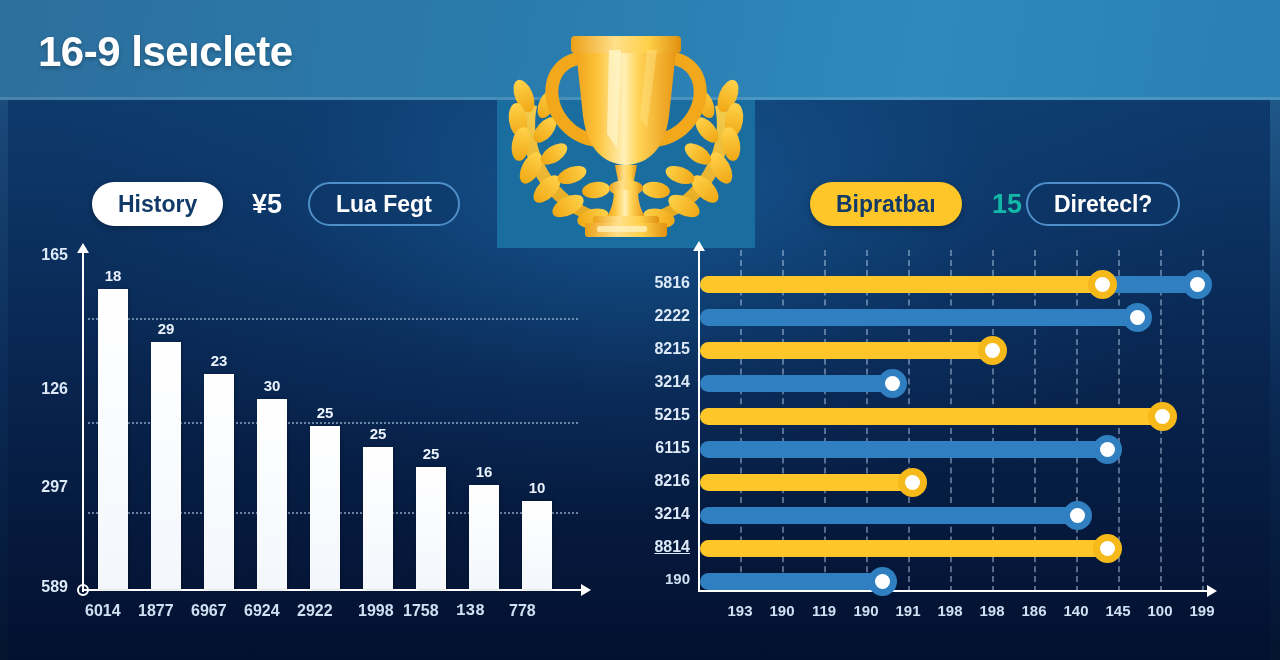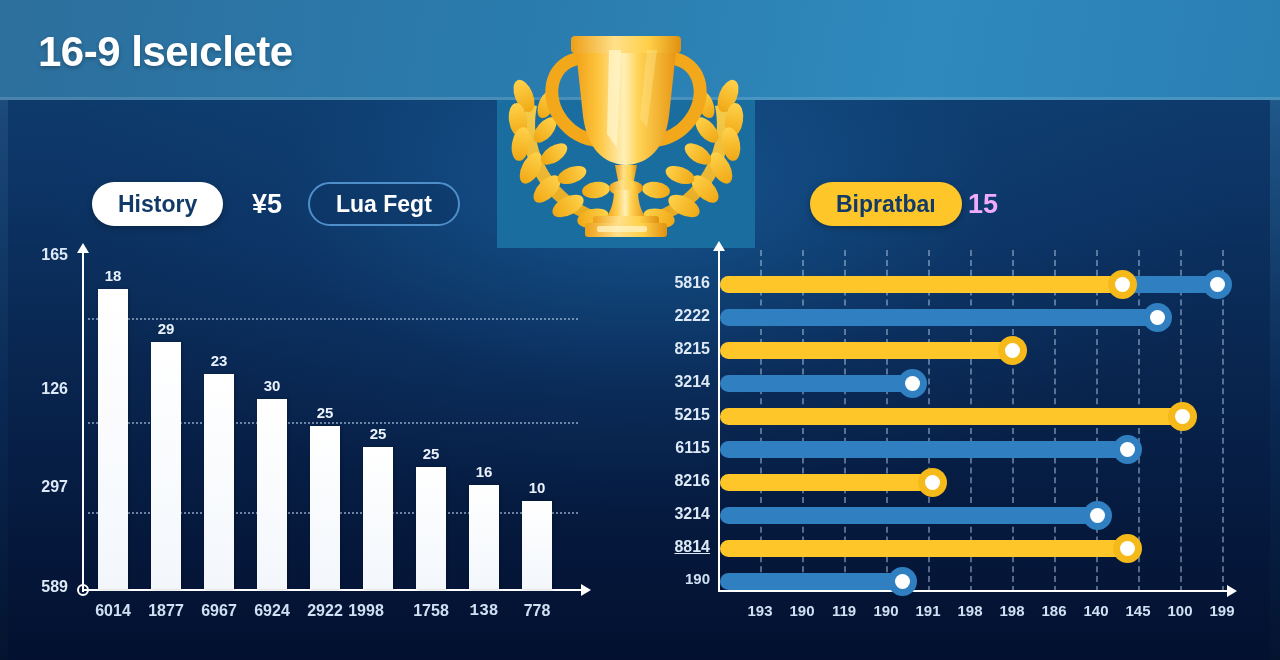--- a/index.html
+++ b/index.html
@@ -77,21 +77,21 @@
   .pill-solid-gold { background:#ffc629; color:#123a68; box-shadow:0 2px 6px rgba(0,0,0,.3); }
   .pill-outline{
     background:rgba(13,52,100,.55); color:#ffffff;
     border:2px solid #4f8fc9;
   }
   .pill-text{
     position:absolute; font-size:27px; font-weight:bold; white-space:nowrap;
     line-height:44px; height:44px; display:flex; align-items:center;
   }
   .pill-text.white{ color:#ffffff; }
-  .pill-text.gold { color:#f0abfc; }
+  .pill-text.gold { color:#14b8a6;margin-left:24px; }
 
   #pill-history  { left:92px;  top:182px; }
   #pill-sep-left { left:252px; top:182px; }
   #pill-luafegt  { left:308px; top:182px; }
 
   #pill-bipra    { left:810px; top:182px; }
   #pill-sep-right{ left:968px; top:182px; }
   #pill-diretecl { left:1026px;top:182px; }
 
   
@@ -133,26 +133,26 @@
     position:absolute; bottom:41px;
     background:linear-gradient(180deg,#ffffff 0%,#f3f7fc 100%);
     box-shadow:1px 0 3px rgba(0,0,0,.25);
   }
   .lc-barval{
     position:absolute; font-size:15px; font-weight:bold; color:#eaf2fb;
     text-align:center; white-space:nowrap;
   }
   .lc-xlabel{
     position:absolute; top:362px; font-size:16px; font-weight:bold;
-    color:#cfe0f2; text-align:center; white-space:nowrap;
+    color:#cfe0f2; text-align:left; white-space:nowrap;
   }
 
   
   #chart-right{
-    position:absolute; left:650px; top:240px; width:610px; height:390px;
+    position:absolute; left:630px; top:240px; width:610px; height:390px;
   }
   .rc-axis-y{
     position:absolute; left:68px; top:10px; width:2px; height:342px;
     background:#ffffff;
   }
   .rc-axis-y:before{
     content:""; position:absolute; left:-5px; top:-9px;
     border-left:6px solid transparent; border-right:6px solid transparent;
     border-bottom:10px solid #ffffff;
   }
@@ -301,20 +301,23 @@
   <div class="pill pill-solid-gold" id="pill-bipra">
     <span>Bipratbaı</span>
   </div>
 
   <div class="pill pill-outline" id="pill-luafegt">
     <span>Lua Fegt</span>
   </div>
   <div class="pill-text gold" id="pill-sep-right">
     <span>15</span>
   </div>
+  <div class="pill pill-outline" id="pill-diretecl">
+    <span>Diretecl?</span>
+  </div>
 
   <div id="chart-left">
     <div class="lc-axis-y"></div>
     <div class="lc-origin"></div>
     <div class="lc-axis-x"></div>
     <div id="lc-grids">
         <div class="lc-grid" style="top: 78px;"></div>
         <div class="lc-grid" style="top: 182px;"></div>
         <div class="lc-grid" style="top: 272px;"></div>
       </div>
@@ -343,21 +346,21 @@
         <div class="lc-barval" style="left: 429px; width: 50px; bottom: 150px;">16</div>
         <div class="lc-bar" style="left: 492px; width: 30px; height: 88px;"></div>
         <div class="lc-barval" style="left: 482px; width: 50px; bottom: 134px;">10</div>
       </div>
     <div id="lc-xlabels">
         <div class="lc-xlabel" style="left: 55px; width: 56px;">6014</div>
         <div class="lc-xlabel" style="left: 108px; width: 56px;">1877</div>
         <div class="lc-xlabel" style="left: 161px; width: 56px;">6967</div>
         <div class="lc-xlabel" style="left: 214px; width: 56px;">6924</div>
         <div class="lc-xlabel" style="left: 267px; width: 56px;">2922</div>
-        <div class="lc-xlabel" style="left: 308px; width: 56px;">1998</div>
+        <div class="lc-xlabel" style="left: 328px; width: 56px;">1998</div>
         <div class="lc-xlabel" style="left: 373px; width: 56px;">1758</div>
         <div class="lc-xlabel" style="left: 426px; width: 56px; font-family: Liberation Mono, monospace;">138</div>
         <div class="lc-xlabel" style="left: 479px; width: 56px;">778</div>
       </div>
   </div>
 
   <div id="chart-right">
     <div id="rc-grids">
         <div class="rc-grid" style="left: 110px;"></div>
         <div class="rc-grid" style="left: 152px;"></div>

